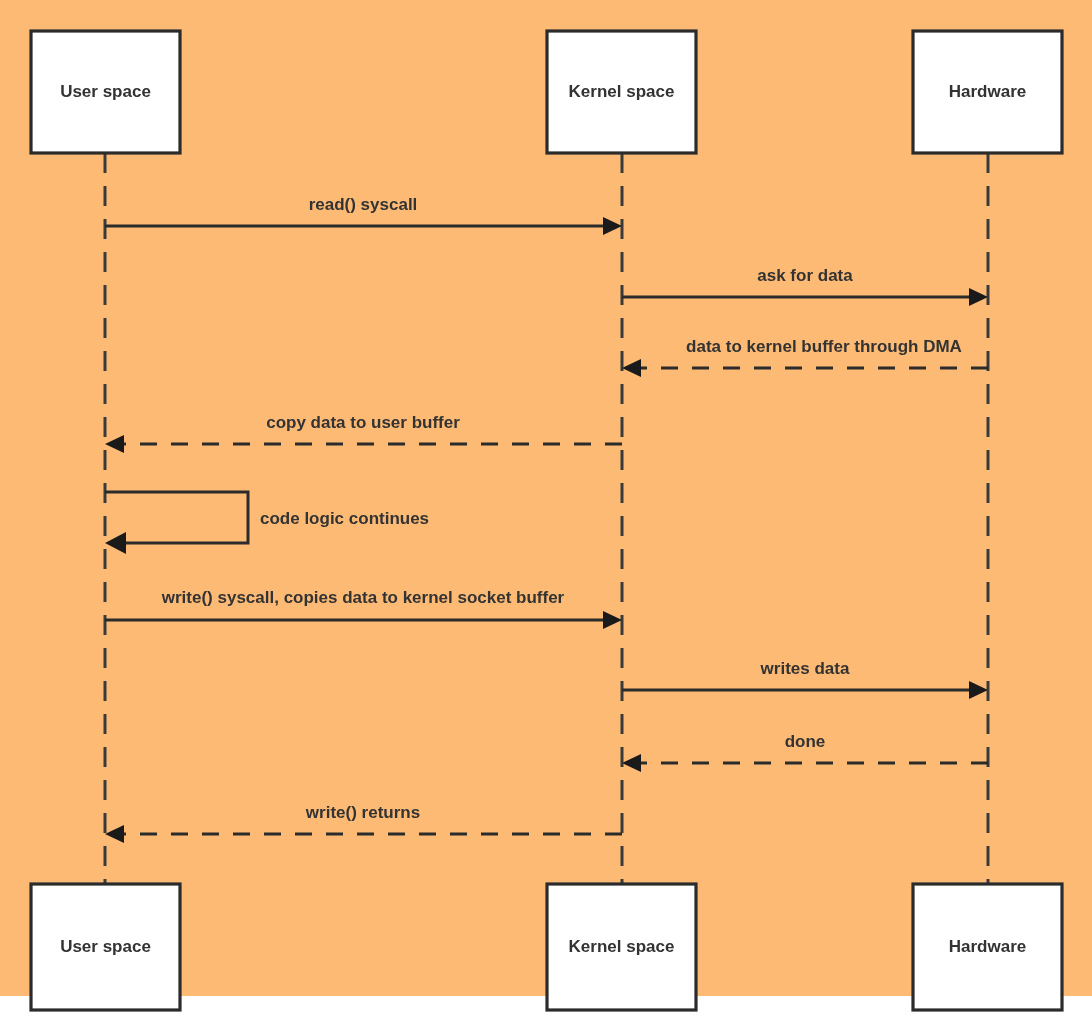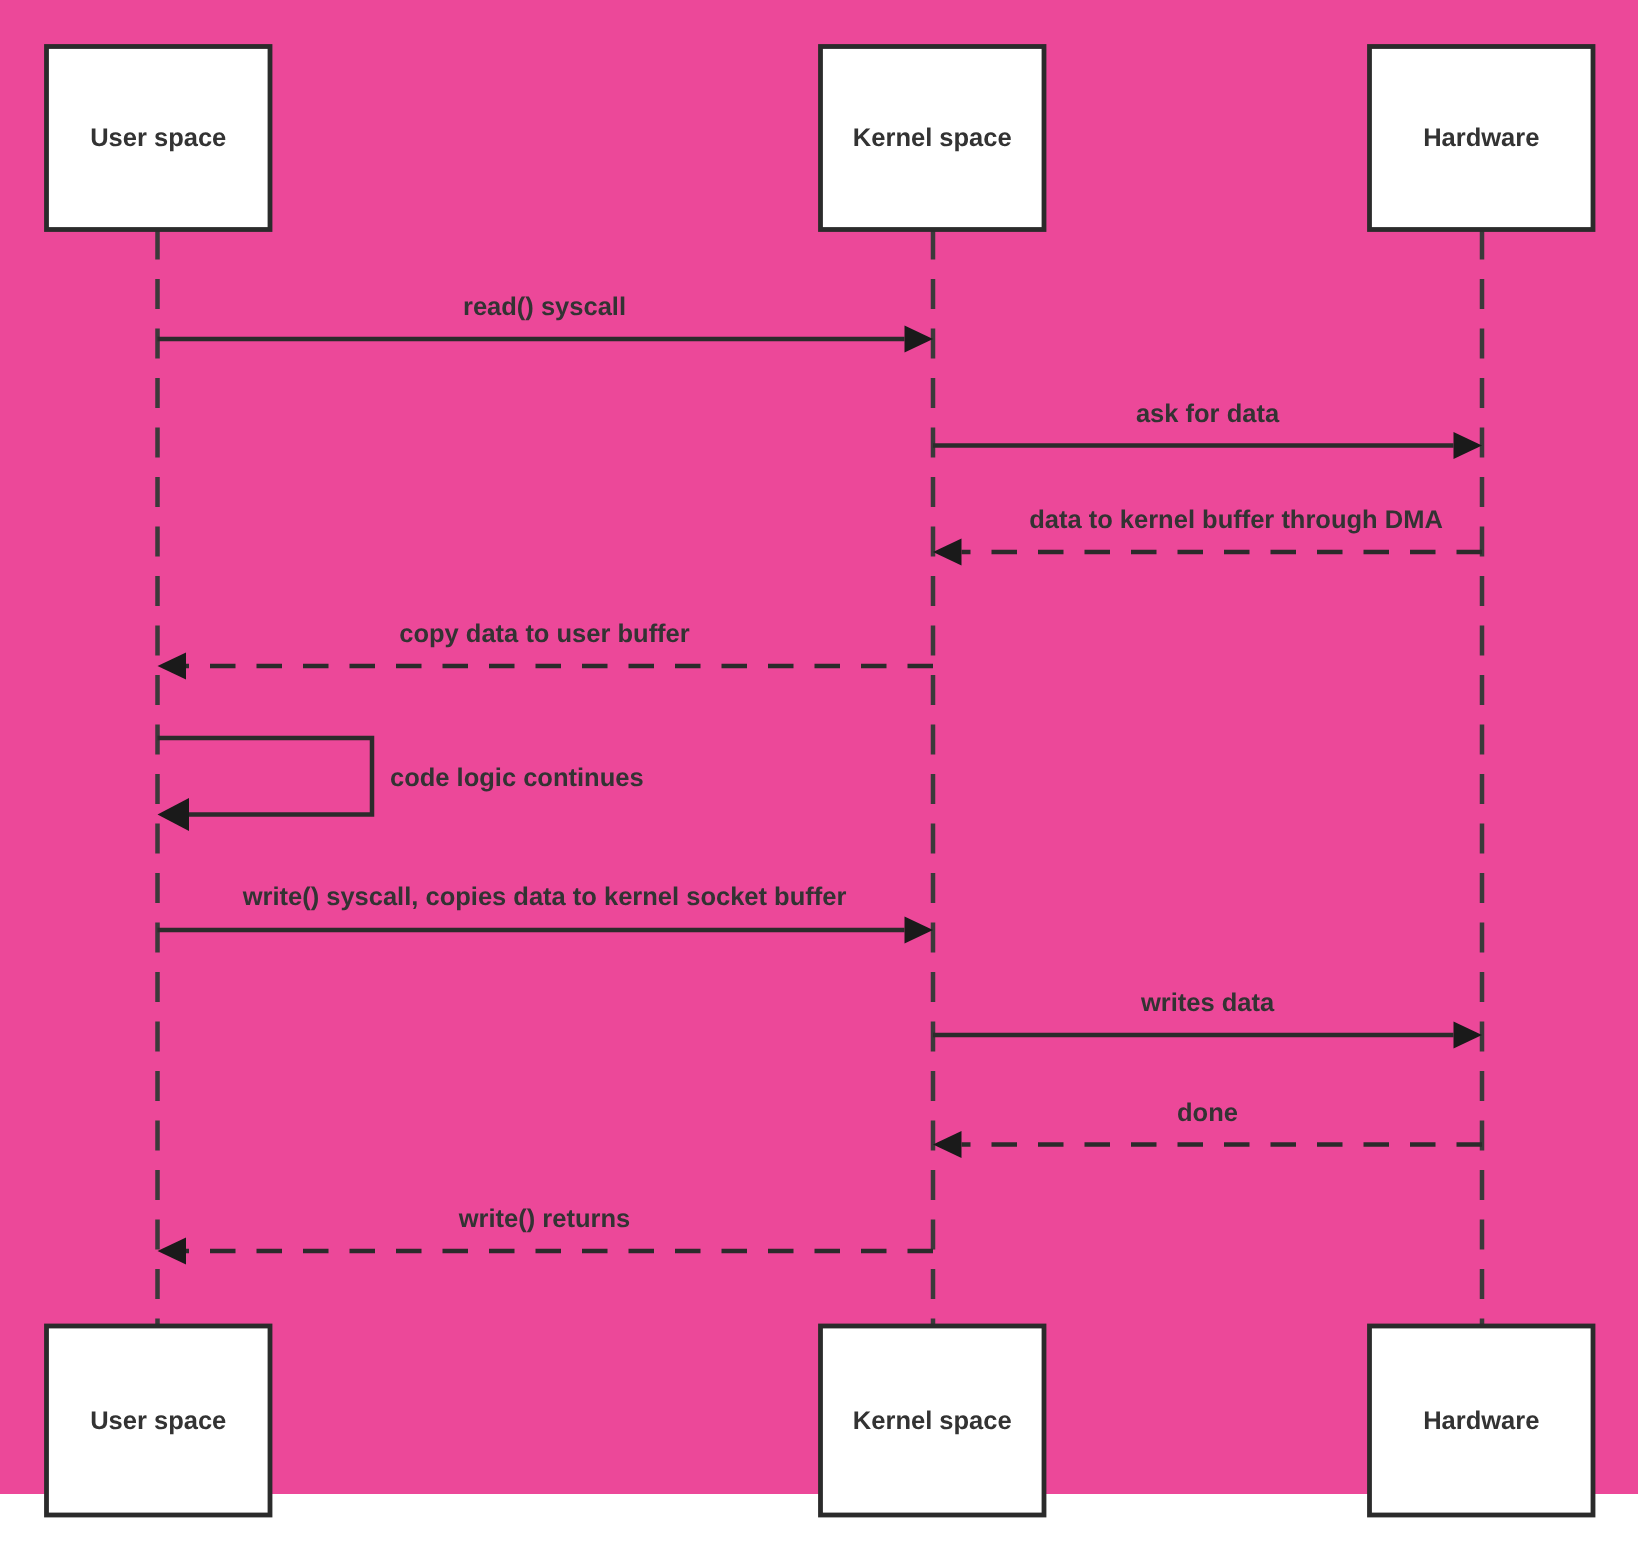--- a/index.html
+++ b/index.html
@@ -10,21 +10,21 @@
   body {
     width: 1092px;
     height: 1032px;
     font-family: "Liberation Sans", sans-serif;
     overflow: hidden;
   }
   #diagram-root {
     position: relative;
     width: 1092px;
     height: 996px;
-    background: #ec4899;
+    background: #fdba74;
   }
   svg.seq {
     display: block;
     width: 1092px;
     height: 1032px;
   }
   .lifeline-box {
     fill: #ffffff;
     stroke: #2b2b2b;
     stroke-width: 3.2;

